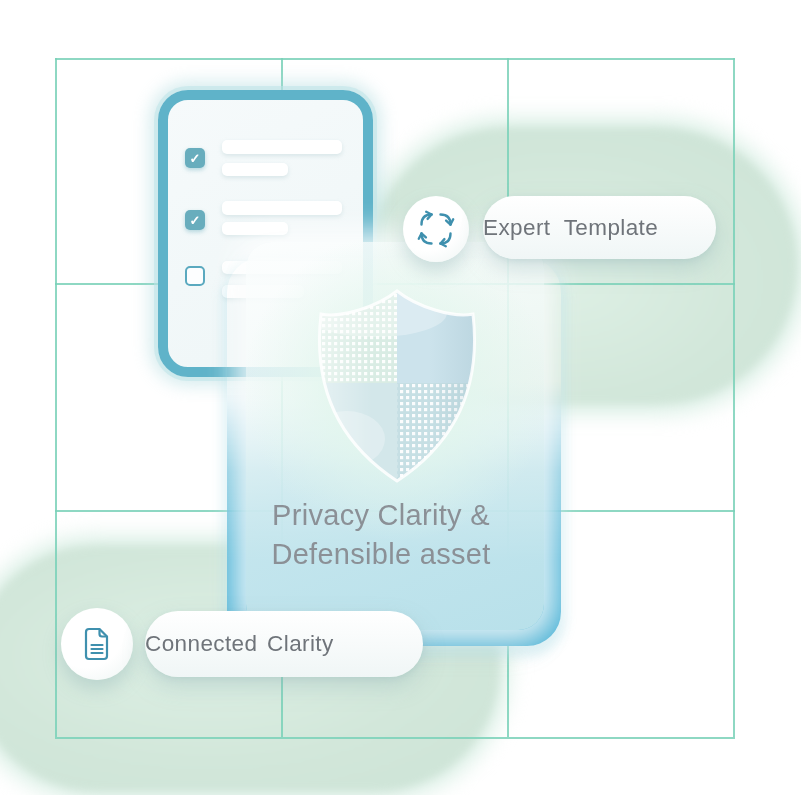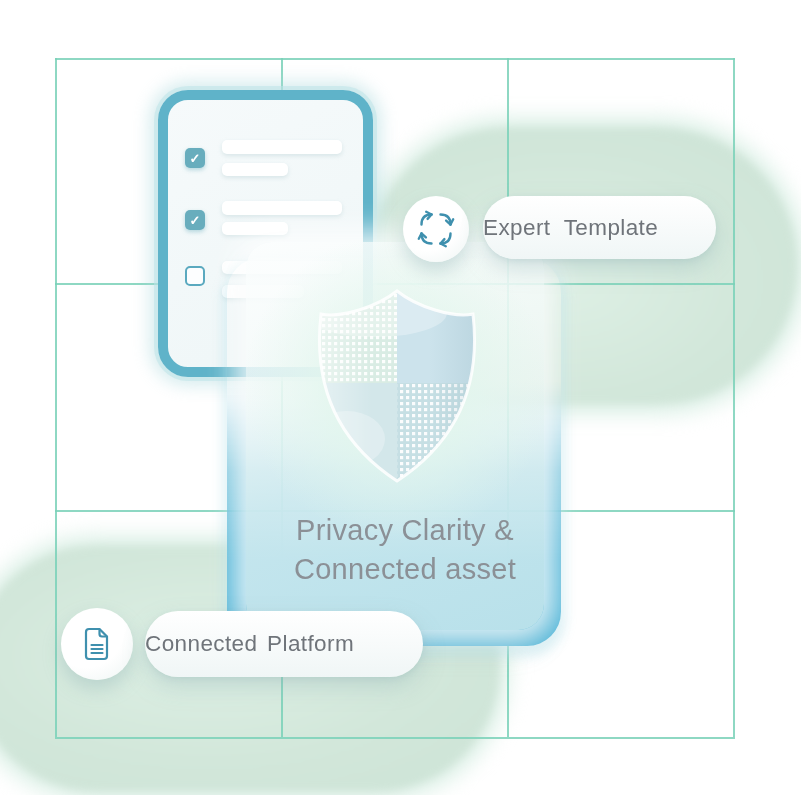--- a/index.html
+++ b/index.html
@@ -63,22 +63,22 @@
     position:absolute;left:246px;top:242px;width:298px;height:388px;border-radius:26px;z-index:5;
     background:linear-gradient(160deg, rgba(252,254,254,0.93) 0%, rgba(240,248,246,0.74) 55%, rgba(236,246,243,0.68) 100%);
     box-shadow:0 0 28px 12px rgba(255,255,255,0.8), 0 18px 30px rgba(150,185,185,0.18);
   }
   .shield-glow{
     position:absolute;left:232px;top:222px;width:330px;height:330px;z-index:6;pointer-events:none;
     background:radial-gradient(circle, rgba(226,246,237,0.95) 22%, rgba(226,246,237,0) 66%);
   }
   .shield-svg{position:absolute;left:315px;top:287px;z-index:7;}
   .card-title{
-    position:absolute;left:256px;top:496px;width:298px;z-index:8;
-    text-align:center;color:#8b9096;font-size:29px;line-height:39px;letter-spacing:0.3px;margin-top:15px;
+    position:absolute;left:232px;top:496px;width:298px;z-index:8;
+    text-align:center;color:#8b9096;font-size:29px;line-height:39px;letter-spacing:0.3px;
   }
 
   
   .pill{
     position:absolute;z-index:9;border-radius:33px;
     background:linear-gradient(180deg,#ffffff 0%,#f0f6f6 100%);
     box-shadow:0 10px 22px rgba(142,177,180,0.35), 0 2px 5px rgba(160,190,192,0.25);
     display:flex;align-items:center;justify-content:flex-start;
     color:#6f747a;font-size:22.5px;letter-spacing:0.4px;
   }
@@ -165,21 +165,21 @@
       <rect x="82" y="96" width="82" height="102" fill="url(#dots)"></rect>
       <rect x="0" y="0" width="164" height="198" fill="url(#shade)"></rect>
       <ellipse cx="60" cy="26" rx="72" ry="24" fill="#ffffff" opacity="0.3"></ellipse>
       <ellipse cx="32" cy="152" rx="38" ry="28" fill="#ffffff" opacity="0.28"></ellipse>
     </g>
     <path d="M82 4 C102 20 138 31 158 27 C165 88 149 150 82 194 C15 150 -1 88 6 27 C26 31 62 20 82 4 Z" fill="none" stroke="#ffffff" stroke-width="3" opacity="0.85"></path>
   </svg>
 
   <div class="card-title">
     <span>Privacy Clarity &amp;</span><br>
-    <span>Connected asset</span>
+    <span>Defensible asset</span>
   </div>
 
   <div class="icon-circle circle-expert">
     <svg width="44" height="44" viewBox="0 0 44 44">
       <g id="arr" stroke="#3f90ae" stroke-width="2.4" fill="none" stroke-linecap="round" stroke-linejoin="round">
         <path d="M7.5 17.5 Q7.5 7.5 17.5 7.5"></path>
         <path d="M17.5 7.5 L12.2 4.8"></path>
         <path d="M17.5 7.5 L13.6 11.9"></path>
       </g>
       <use href="#arr" transform="rotate(90 22 22)"></use>
@@ -196,16 +196,16 @@
       <g stroke="#3f90ae" stroke-width="2.2" fill="none" stroke-linecap="round" stroke-linejoin="round">
         <path d="M24.5 7 H14 a3 3 0 0 0 -3 3 v24 a3 3 0 0 0 3 3 h15 a3 3 0 0 0 3 -3 V14.5 Z"></path>
         <path d="M24.5 7.5 V12 a2.5 2.5 0 0 0 2.5 2.5 H31.5"></path>
         <path d="M16.5 23 h11"></path>
         <path d="M16.5 27 h11"></path>
         <path d="M16.5 31 h11"></path>
       </g>
     </svg>
   </div>
   <div class="pill pill-connected">
-    <span>Connected Platform</span>
+    <span>Connected Clarity</span>
   </div>
 
 </div>
 
 </body></html>

